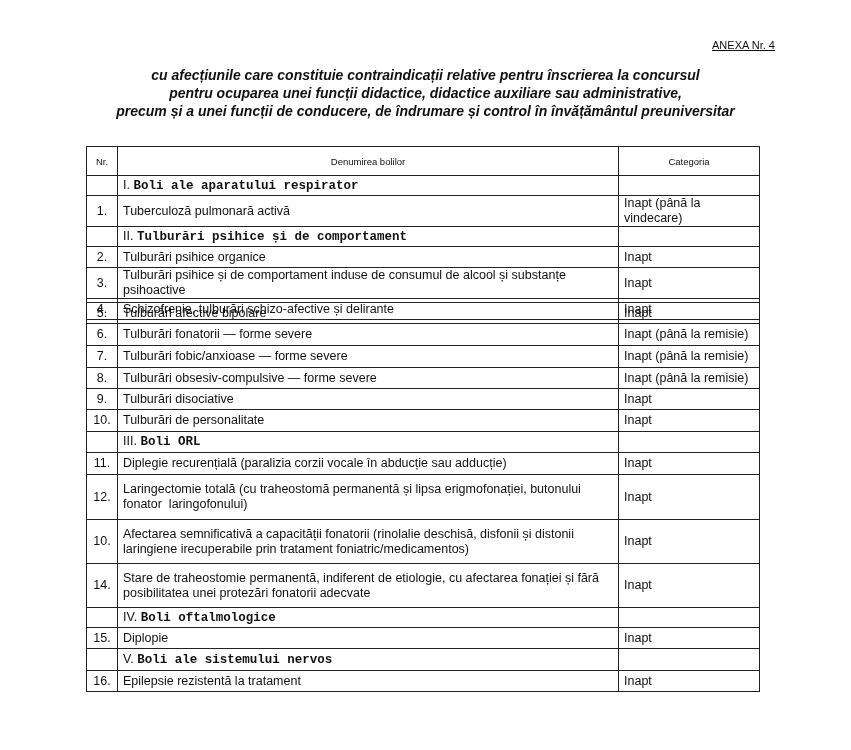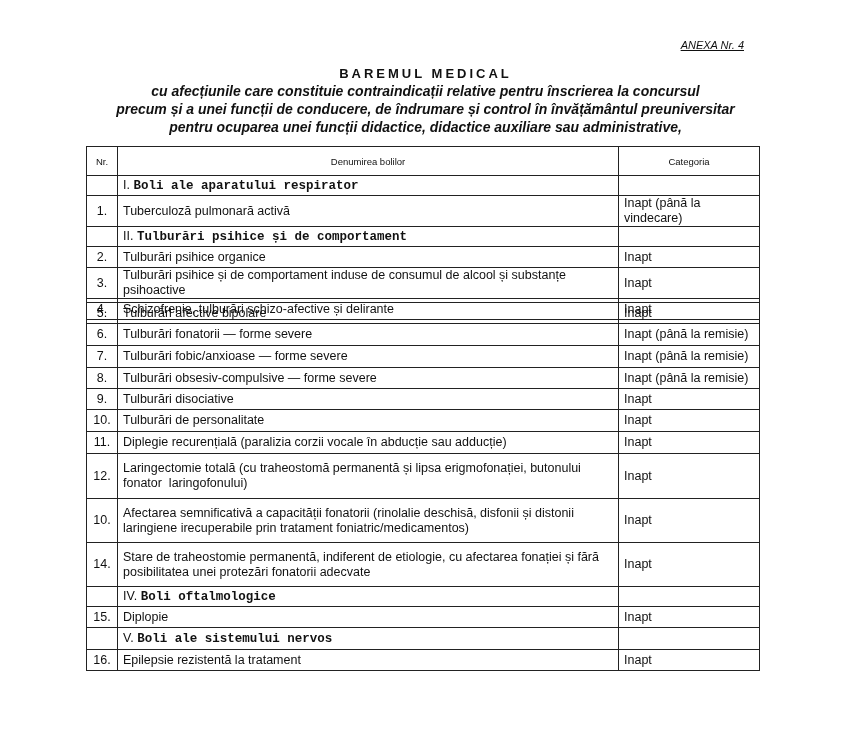--- a/index.html
+++ b/index.html
@@ -1,43 +1,42 @@
 <!DOCTYPE html>
 <html><head>
   <meta charset="utf-8">
   <style>
     html, body { margin: 0; padding: 0; background: #ffffff; }
     body { width: 851px; height: 750px; position: relative; overflow: hidden;
            font-family: "Liberation Sans", sans-serif; color: #111; }
-    .annex { position: absolute; right: 107px; top: 39px; font-size: 11px;
-             font-style: italic; text-decoration: underline; }
+    .annex { position: absolute; right: 76px; top: 39px; font-size: 11px;
+             text-decoration: underline; }
     .titles { position: absolute; left: 0; width: 851px; top: 66px; text-align: center; }
     .main-title { font-weight: bold; font-size: 13px; letter-spacing: 3px; line-height: 16px; }
     .sub { font-weight: bold; font-size: 14px; line-height: 18px; font-style: italic; }
     table.t { position: absolute; left: 86px; border-collapse: collapse; width: 674px;
               font-size: 12.5px; table-layout: fixed; }
     table.t td { border: 1.5px solid #222; padding: 0 5px; vertical-align: middle; line-height: 15px; }
     table.t td.nr { width: 22px; text-align: center; padding: 0 4px; }
     table.t td.cat { width: 130px; }
     table.t tr.hdr td { font-size: 9.5px; text-align: center; height: 28px; }
     #t1 { top: 146px; padding-left: 24px; }
     #t2 { top: 302px; }
     .sec-num { font-weight: normal; }
     .sec-name { font-weight: bold; font-family: Liberation Mono, monospace; }
   </style>
 </head>
 <body>
 
 <div class="annex">ANEXA Nr. 4</div>
 
 <div class="titles">
-  <div class="main-title">BAREMUL MEDICAL</div>
   <div class="sub">cu afecțiunile care constituie contraindicații relative pentru înscrierea la concursul</div>
+  <div class="sub">pentru ocuparea unei funcții didactice, didactice auxiliare sau administrative,</div>
   <div class="sub">precum și a unei funcții de conducere, de îndrumare și control în învățământul preuniversitar</div>
-  <div class="sub">pentru ocuparea unei funcții didactice, didactice auxiliare sau administrative,</div>
 </div>
 
 <table class="t" id="t1">
   <tbody>
       <tr class="hdr">
     <td class="nr">Nr.</td>
     <td>Denumirea bolilor</td>
     <td class="cat">Categoria</td>
   </tr>
   </tbody>
@@ -100,20 +99,25 @@
       <tr style="height: 21px;">
         <td class="nr">9.</td>
         <td>Tulburări disociative</td>
         <td class="cat">Inapt</td>
       </tr>
       <tr style="height: 22px;">
         <td class="nr">10.</td>
         <td>Tulburări de personalitate</td>
         <td class="cat">Inapt</td>
       </tr>
+      <tr style="height: 21px;">
+        <td class="nr"></td>
+        <td><span class="sec-num">III.</span> <span class="sec-name">Boli ORL</span></td>
+        <td class="cat"></td>
+      </tr>
       <tr style="height: 22px;">
         <td class="nr">11.</td>
         <td>Diplegie recurențială (paralizia corzii vocale în abducție sau adducție)</td>
         <td class="cat">Inapt</td>
       </tr>
       <tr style="height: 45px;">
         <td class="nr">12.</td>
         <td>Laringectomie totală (cu traheostomă permanentă și lipsa erigmofonației, butonului fonator&nbsp; laringofonului)</td>
         <td class="cat">Inapt</td>
       </tr>

